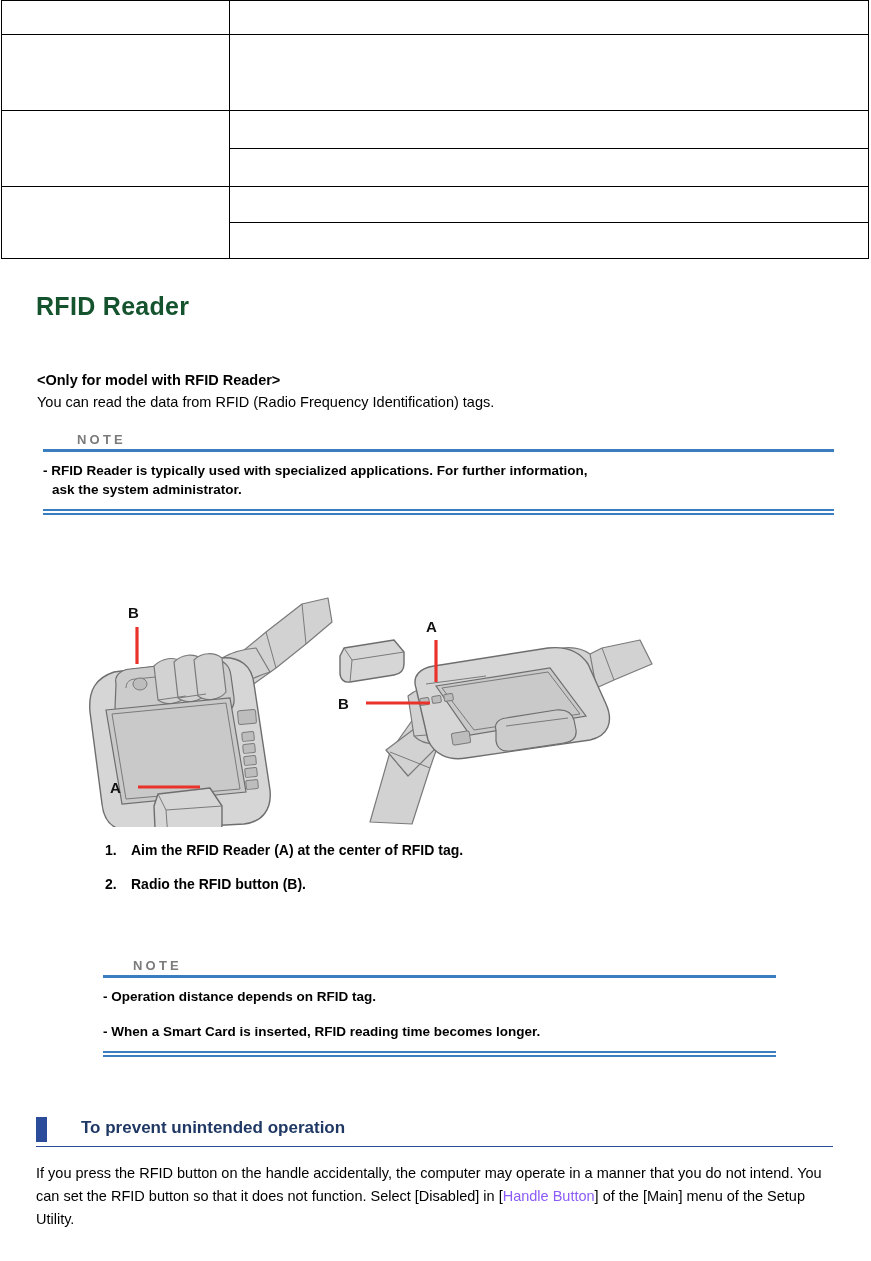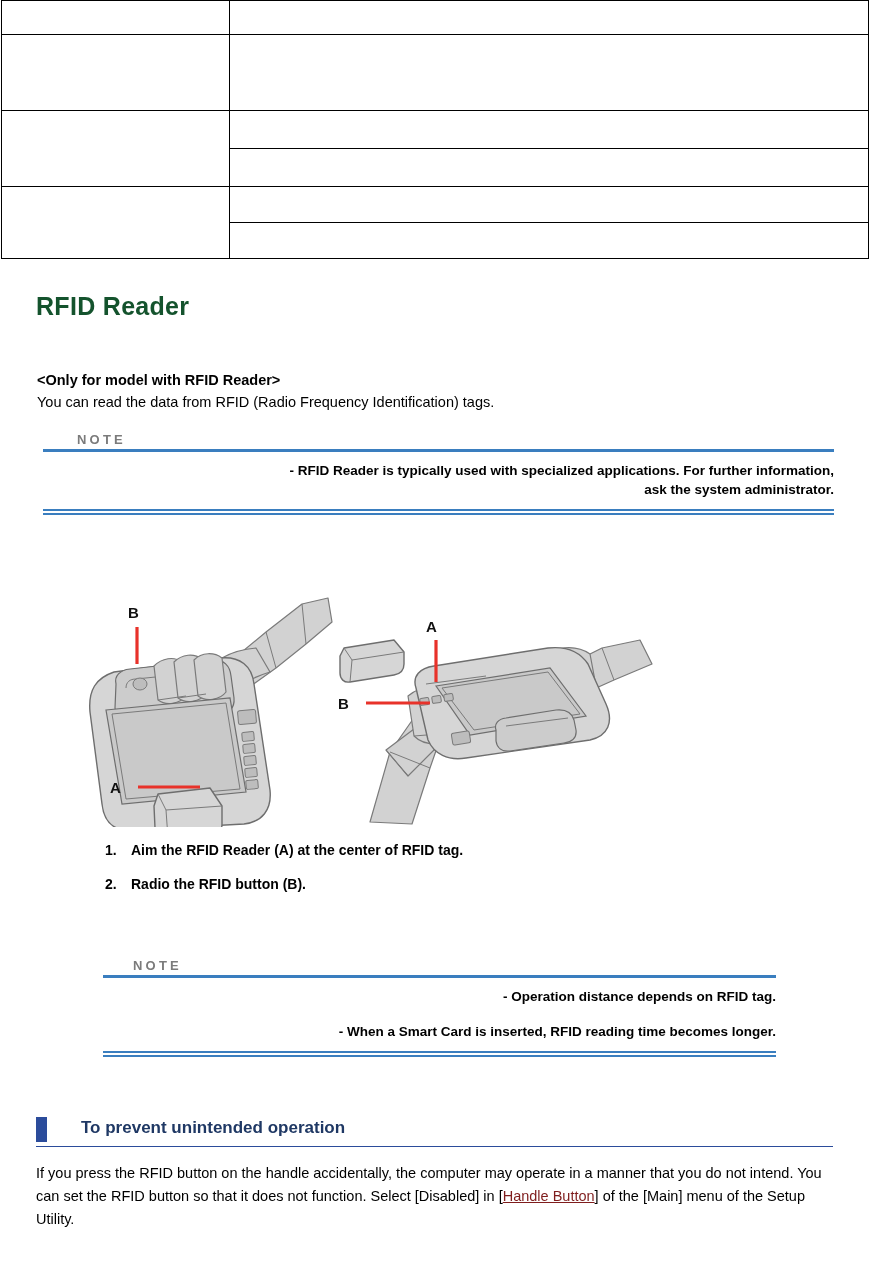--- a/index.html
+++ b/index.html
@@ -69,21 +69,21 @@
     font-size: 13px;
     font-weight: bold;
     color: #7b7b7b;
     letter-spacing: 3.2px;
   }
   .note-rule-top {
     height: 3px;
     background: #3a7ebf;
     margin-top: 2px;
   }
-  .note-body { padding-top: 9px; text-align: right; }
+  .note-body { padding-top: 9px; }
   .note-item {
     font-size: 13.5px;
     font-weight: bold;
     line-height: 1.42;
     color: #000;
   }
   .note-item .cont { display: block; padding-left: 9px; }
   .note-dbl {
     margin-top: 10px;
     height: 6px;
@@ -154,21 +154,21 @@
     font-weight: bold;
     color: #1f3864;
     line-height: 22px;
   }
   .subsec-body {
     margin-top: 15px;
     font-size: 14.5px;
     line-height: 1.58;
     color: #000;
   }
-  .link { color: #7f1d1d; text-decoration: underline; }
+  .link { color: #8b5cf6; }
 </style>
 </head>
 <body>
 
 <table class="spec-table">
   <tbody>
     <tr>
       <td class="col-label" rowspan="1" style="height:33px"></td>
       <td></td>
     </tr>

